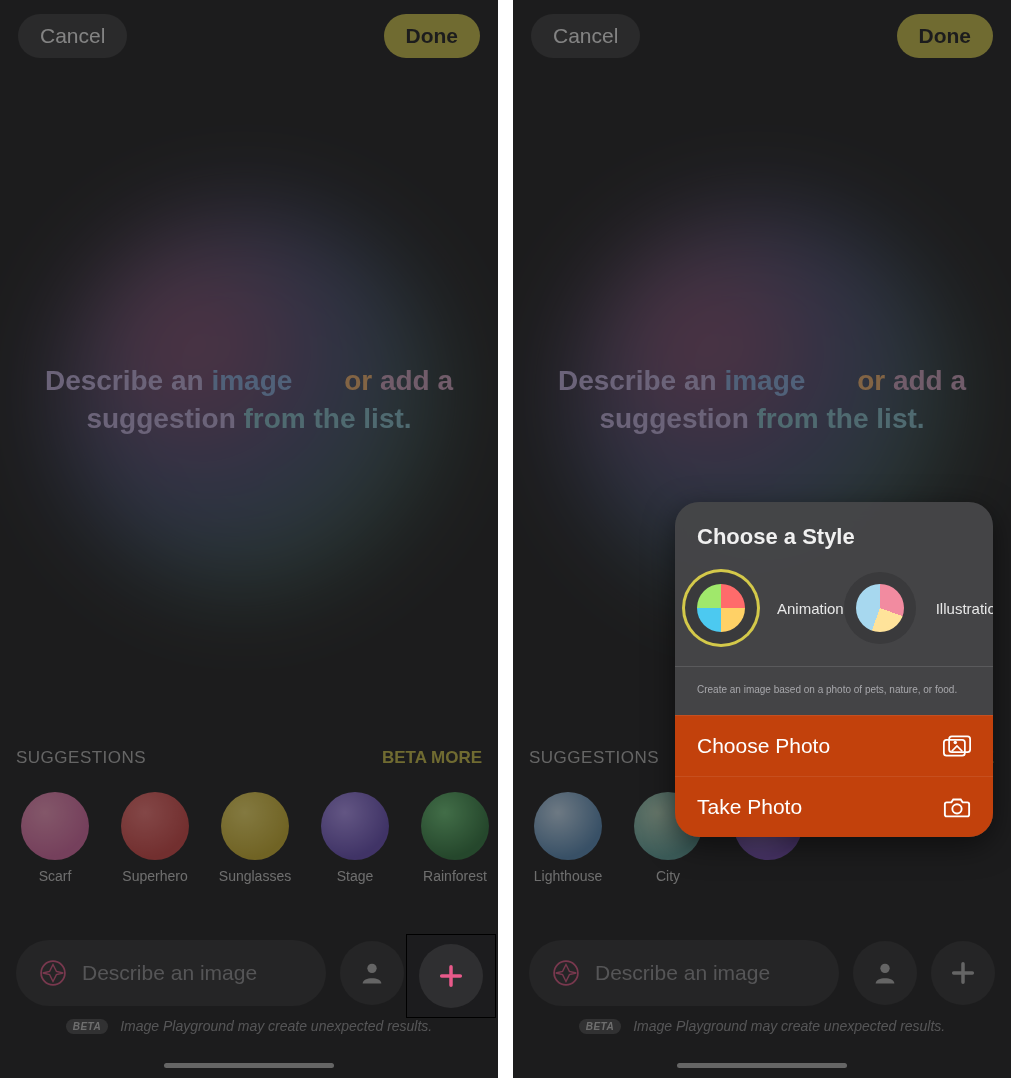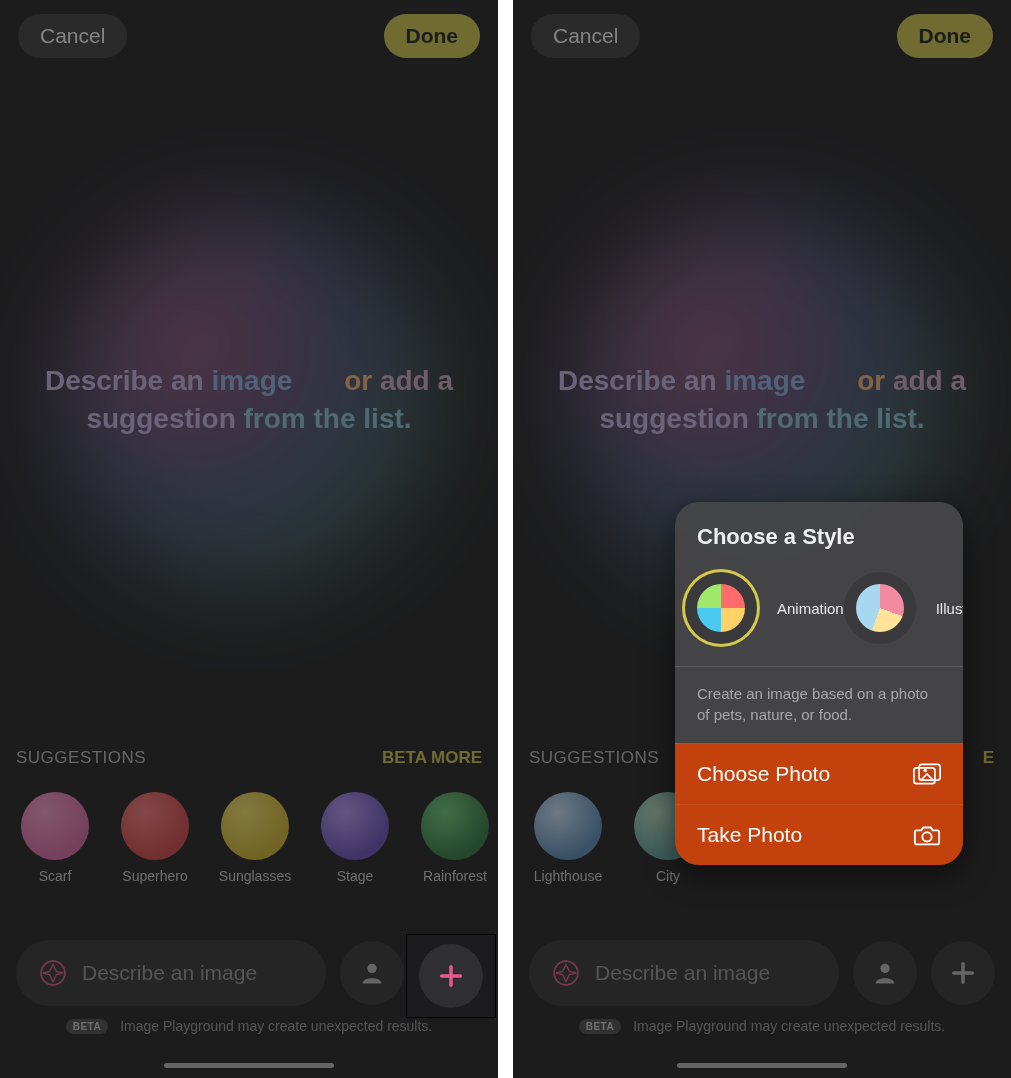--- a/index.html
+++ b/index.html
@@ -163,20 +163,21 @@
     top: 1018px;
     left:0; right:0;
     text-align:center;
     font-size:14px;
     color:#9a9a9d;
     z-index:2;
     display:flex;
     align-items:center;
     justify-content:center;
     gap:12px;
+    font-style:italic;
   }
   .beta {
     font-size:10px;
     font-weight:700;
     padding: 2px 7px;
     border-radius: 10px;
     background:#4a4a4c;
     color:#d0d0d0;
     letter-spacing:0.5px;
   }
@@ -189,21 +190,21 @@
     border-radius:3px;
     background:#bdbdbd;
     z-index:2;
   }
 
   
   .popover {
     position:absolute;
     top: 502px;
     left: 162px;
-    width: 288px;
+    width: 318px;
     background: rgba(70,70,72,0.96);
     border-radius: 24px;
     z-index: 10;
     box-shadow: 0 8px 30px rgba(0,0,0,0.5);
     overflow:hidden;
     backdrop-filter: blur(10px);
   }
   .pop-title {
     font-size:22px; font-weight:600; color:#f0f0f0;
     padding: 22px 22px 14px;
@@ -222,21 +223,21 @@
     display:flex;align-items:center;justify-content:center;
     position:relative;
   }
   .style-opt.selected .circle {
     box-shadow: 0 0 0 3px #d4c94a;
   }
   .style-opt .lbl { font-size:15px; color:#e8e8e8; }
   .pop-divider { height:1px; background:rgba(255,255,255,0.12); margin: 4px 0 0; }
   .pop-desc {
     padding: 16px 22px 18px;
-    font-size:15px; line-height:1.4; color:#a8a8ac;
+    font-size:10px; line-height:1.4; color:#a8a8ac;
   }
   .action-list {
     background:#c2410c;
   }
   .action {
     display:flex;
     align-items:center;
     justify-content:space-between;
     padding: 18px 22px;
     font-size:21px;

